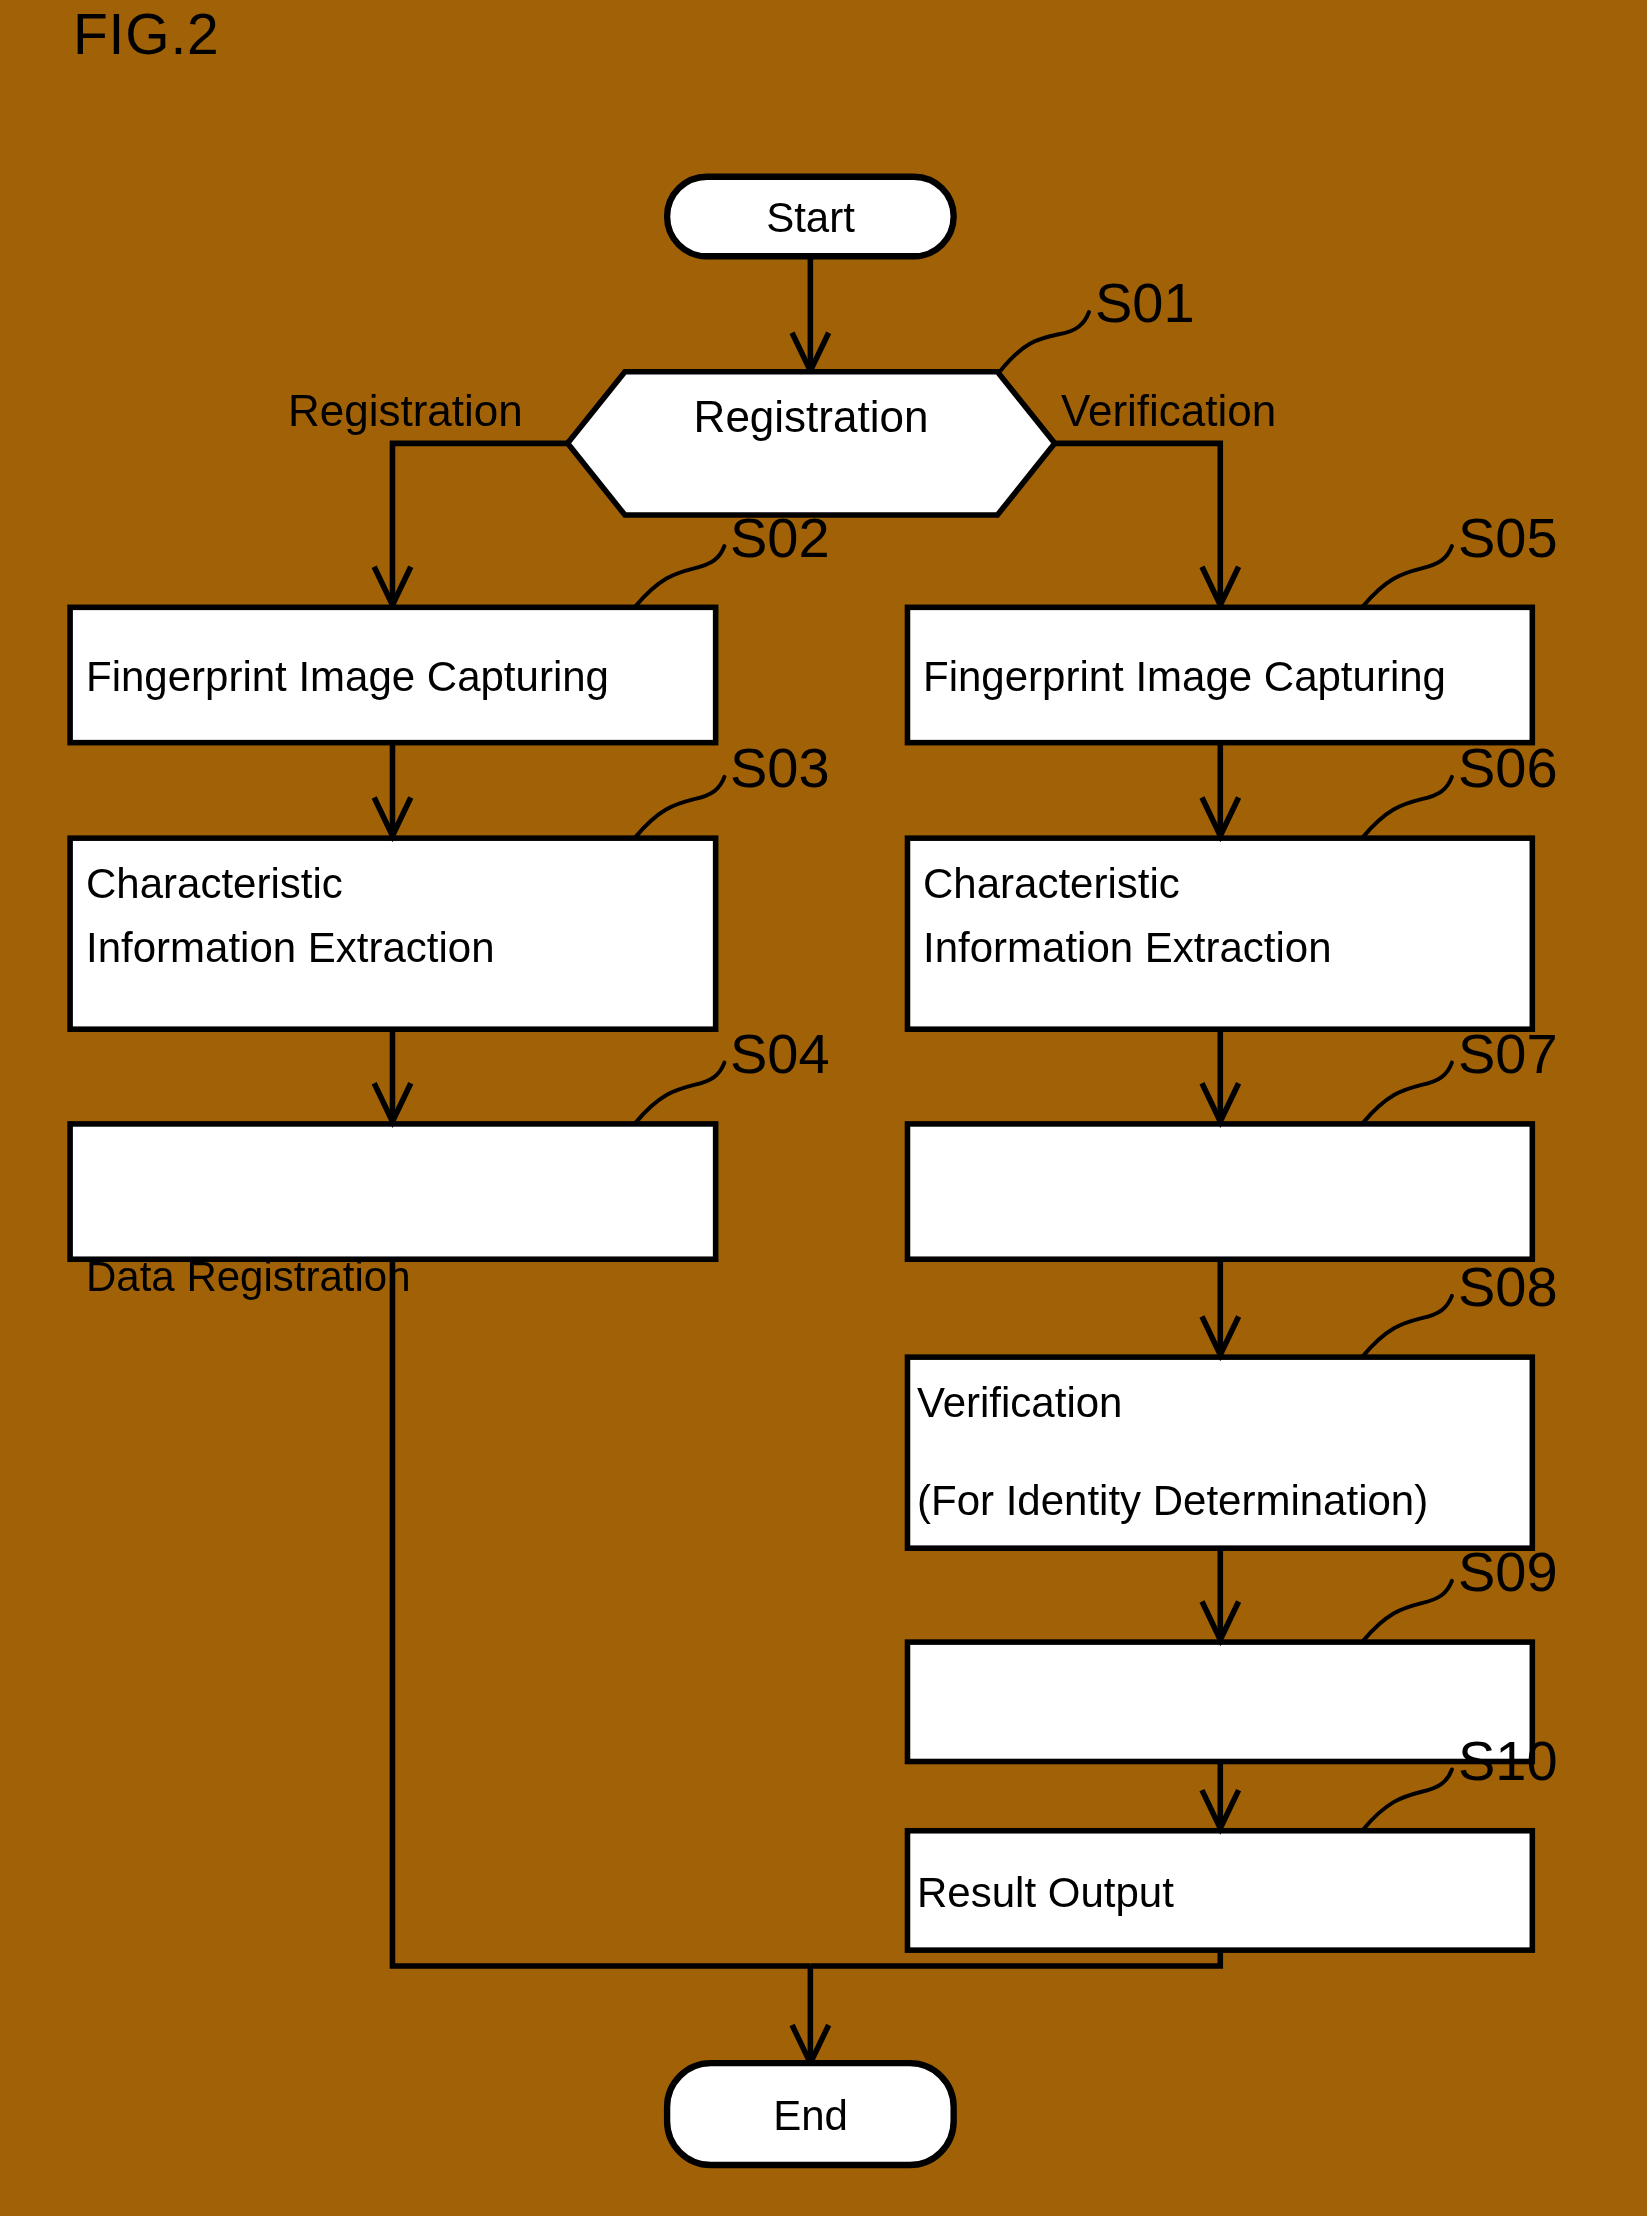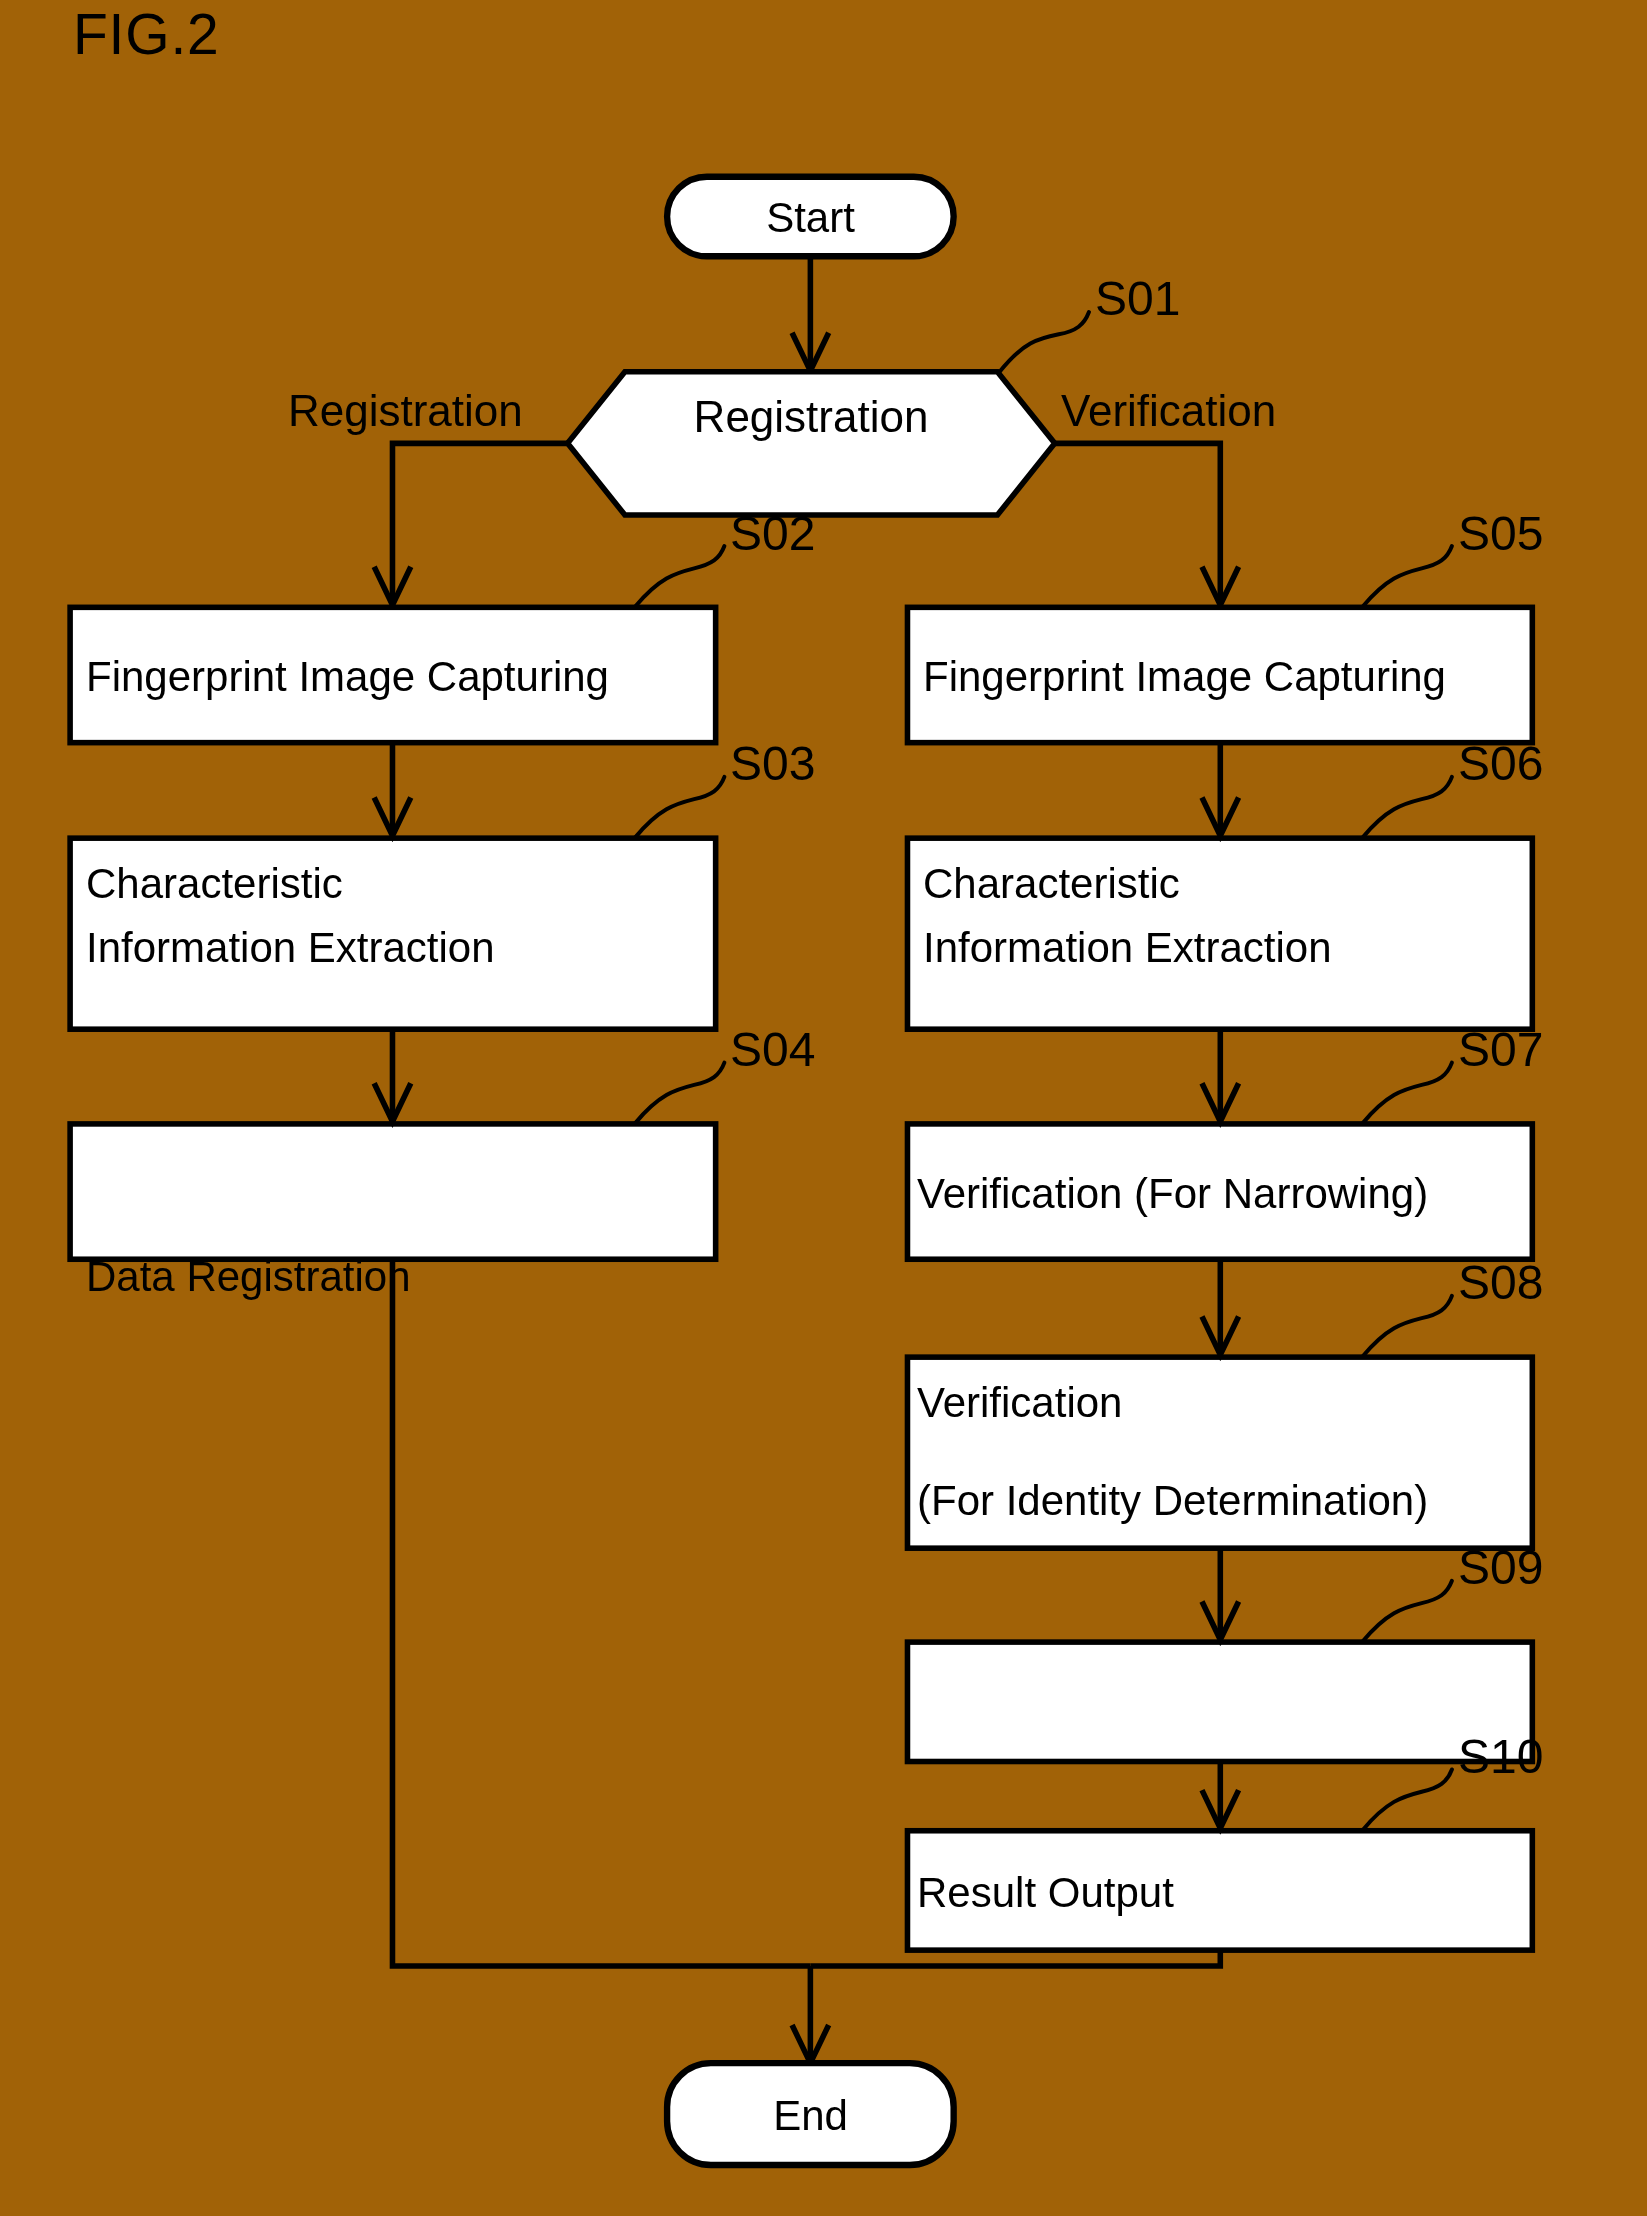--- a/index.html
+++ b/index.html
@@ -76,21 +76,21 @@
   .box-label {
     font-size: 42px;
     line-height: 51px;
   }
   .term-label {
     font-size: 42px;
     text-align: center;
   }
   .step-tag {
     position: absolute;
-    font-size: 48px;
+    font-size: 56px;
     line-height: 1;
     white-space: nowrap;
   }
   .branch-label {
     position: absolute;
     font-size: 44px;
     line-height: 1;
     white-space: nowrap;
   }
   .hex-label {
@@ -205,21 +205,20 @@
   <div class="node-label box-label" style="left:86px; top:858px; width:621px;">Characteristic</div>
   <div class="node-label box-label" style="left:86px; top:922px; width:621px;">Information Extraction</div>
 
   <div class="node-label box-label" style="left:86px; top:1213px; width:621px;margin-top:38px;">Data Registration</div>
 
   <div class="node-label box-label" style="left:923px; top:651px; width:605px;">Fingerprint Image Capturing</div>
 
   <div class="node-label box-label" style="left:923px; top:858px; width:605px;">Characteristic</div>
   <div class="node-label box-label" style="left:923px; top:922px; width:605px;">Information Extraction</div>
 
-  <div class="node-label box-label" style="left:917px; top:1168px; width:613px;">Verification (For Narrowing)</div>
 
   <div class="node-label box-label" style="left:917px; top:1377px; width:617px;">Verification</div>
   <div class="node-label box-label" style="left:917px; top:1441px; width:617px;margin-top:34px;">(For Identity Determination)</div>
 
 
   <div class="node-label box-label" style="left:917px; top:1867px; width:605px;">Result Output</div>
 
 </div>
 
 

